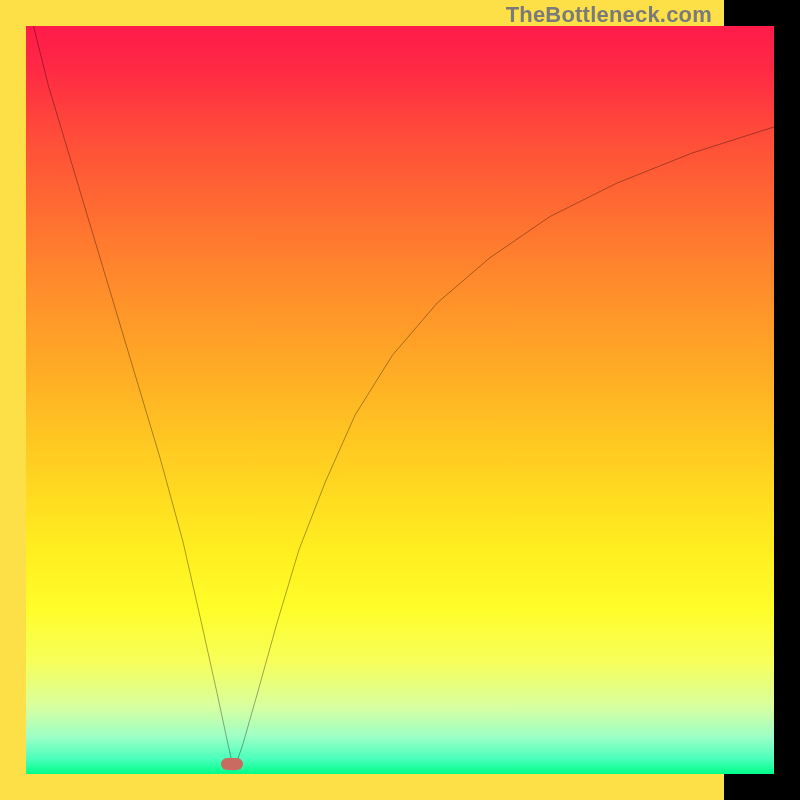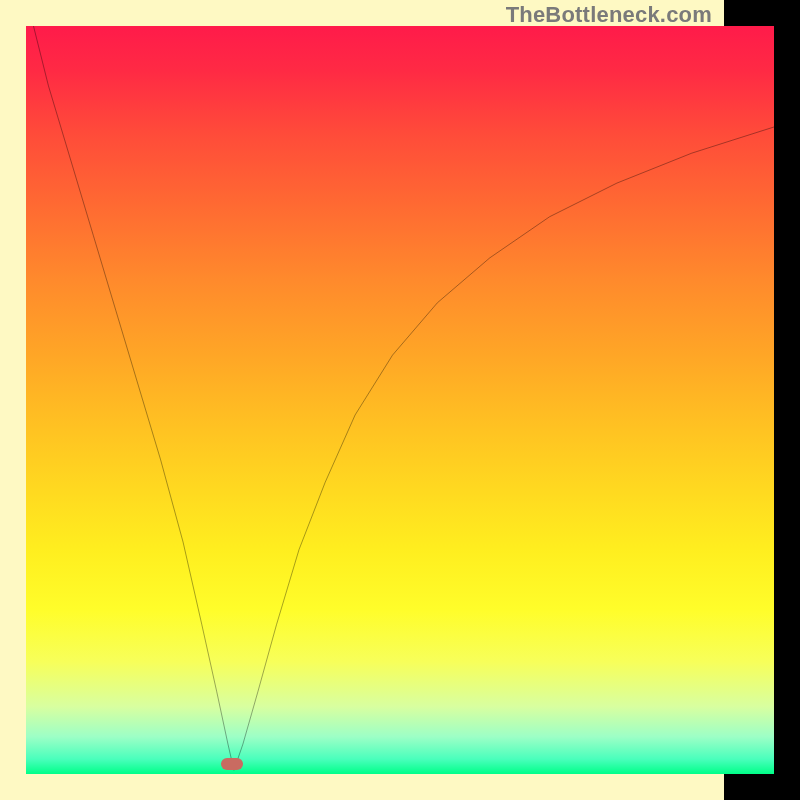--- a/index.html
+++ b/index.html
@@ -8,21 +8,21 @@
     width: 800px;
     height: 800px;
     background: #000;
     font-family: Arial, Helvetica, sans-serif;
     overflow: hidden;
   }
   .outer {
     position: relative;
     width: 724px;
     height: 800px;
-    background: #fef9c3;
+    background: #fde047;
   }
   .watermark {
     position: absolute;
     top: 2px;
     right: 12px;
     color: #7a7a7a;
     font-size: 22px;
     font-weight: 600;
     letter-spacing: 0.2px;
     z-index: 4;

